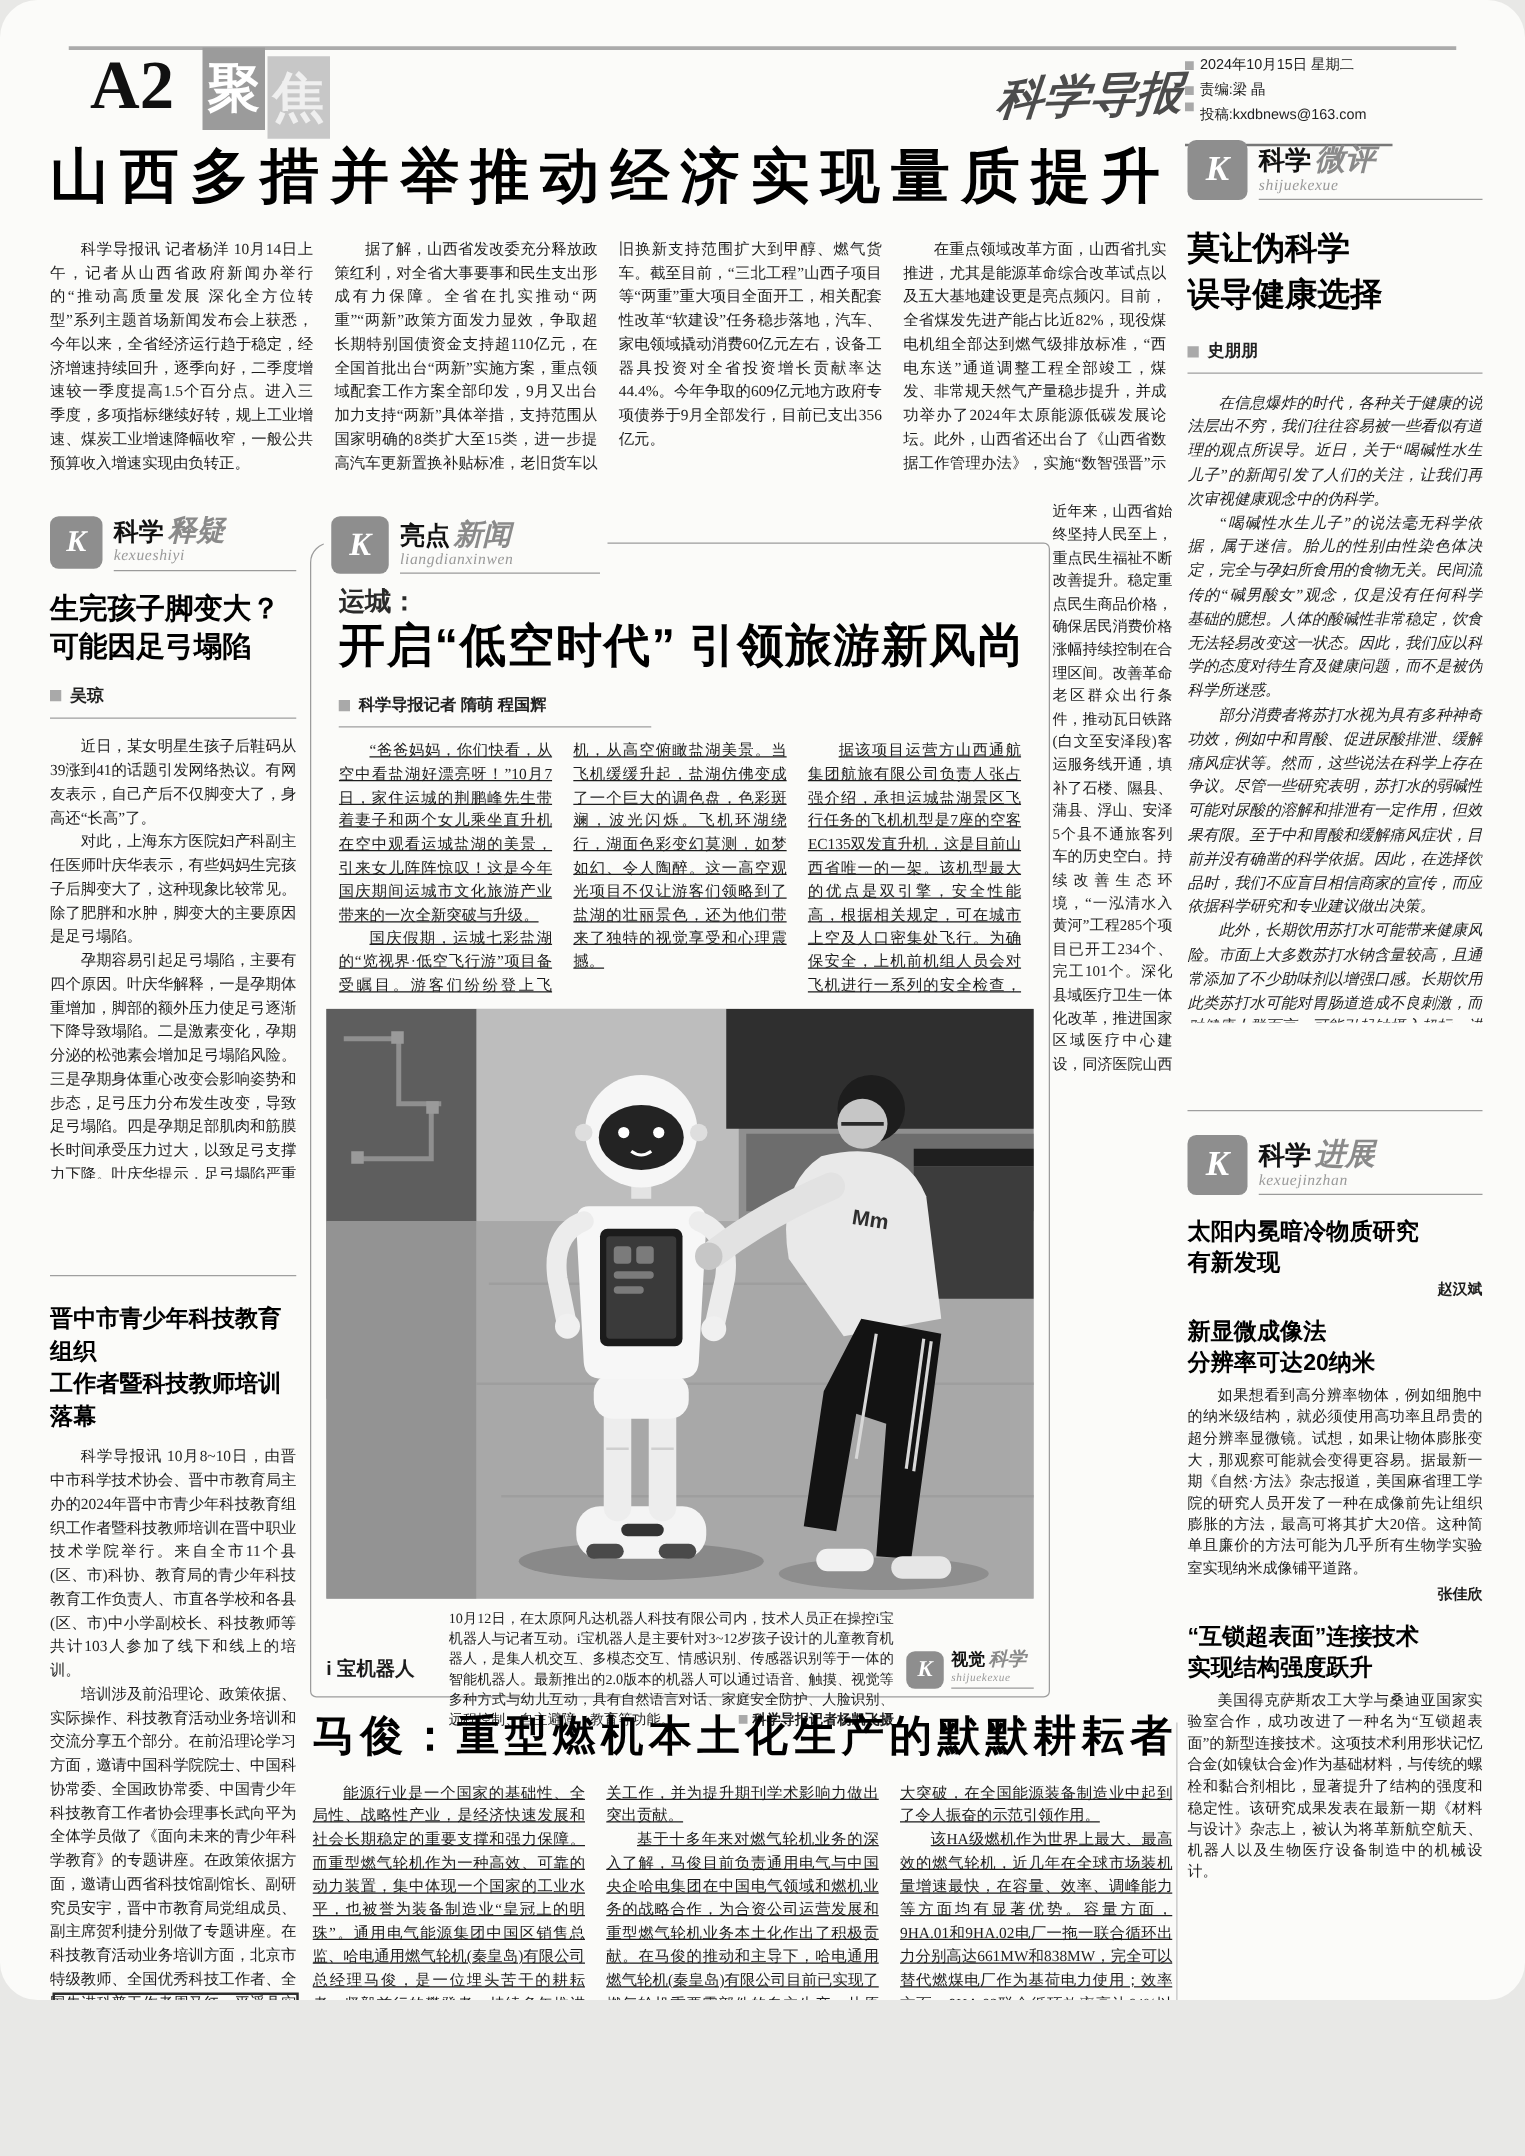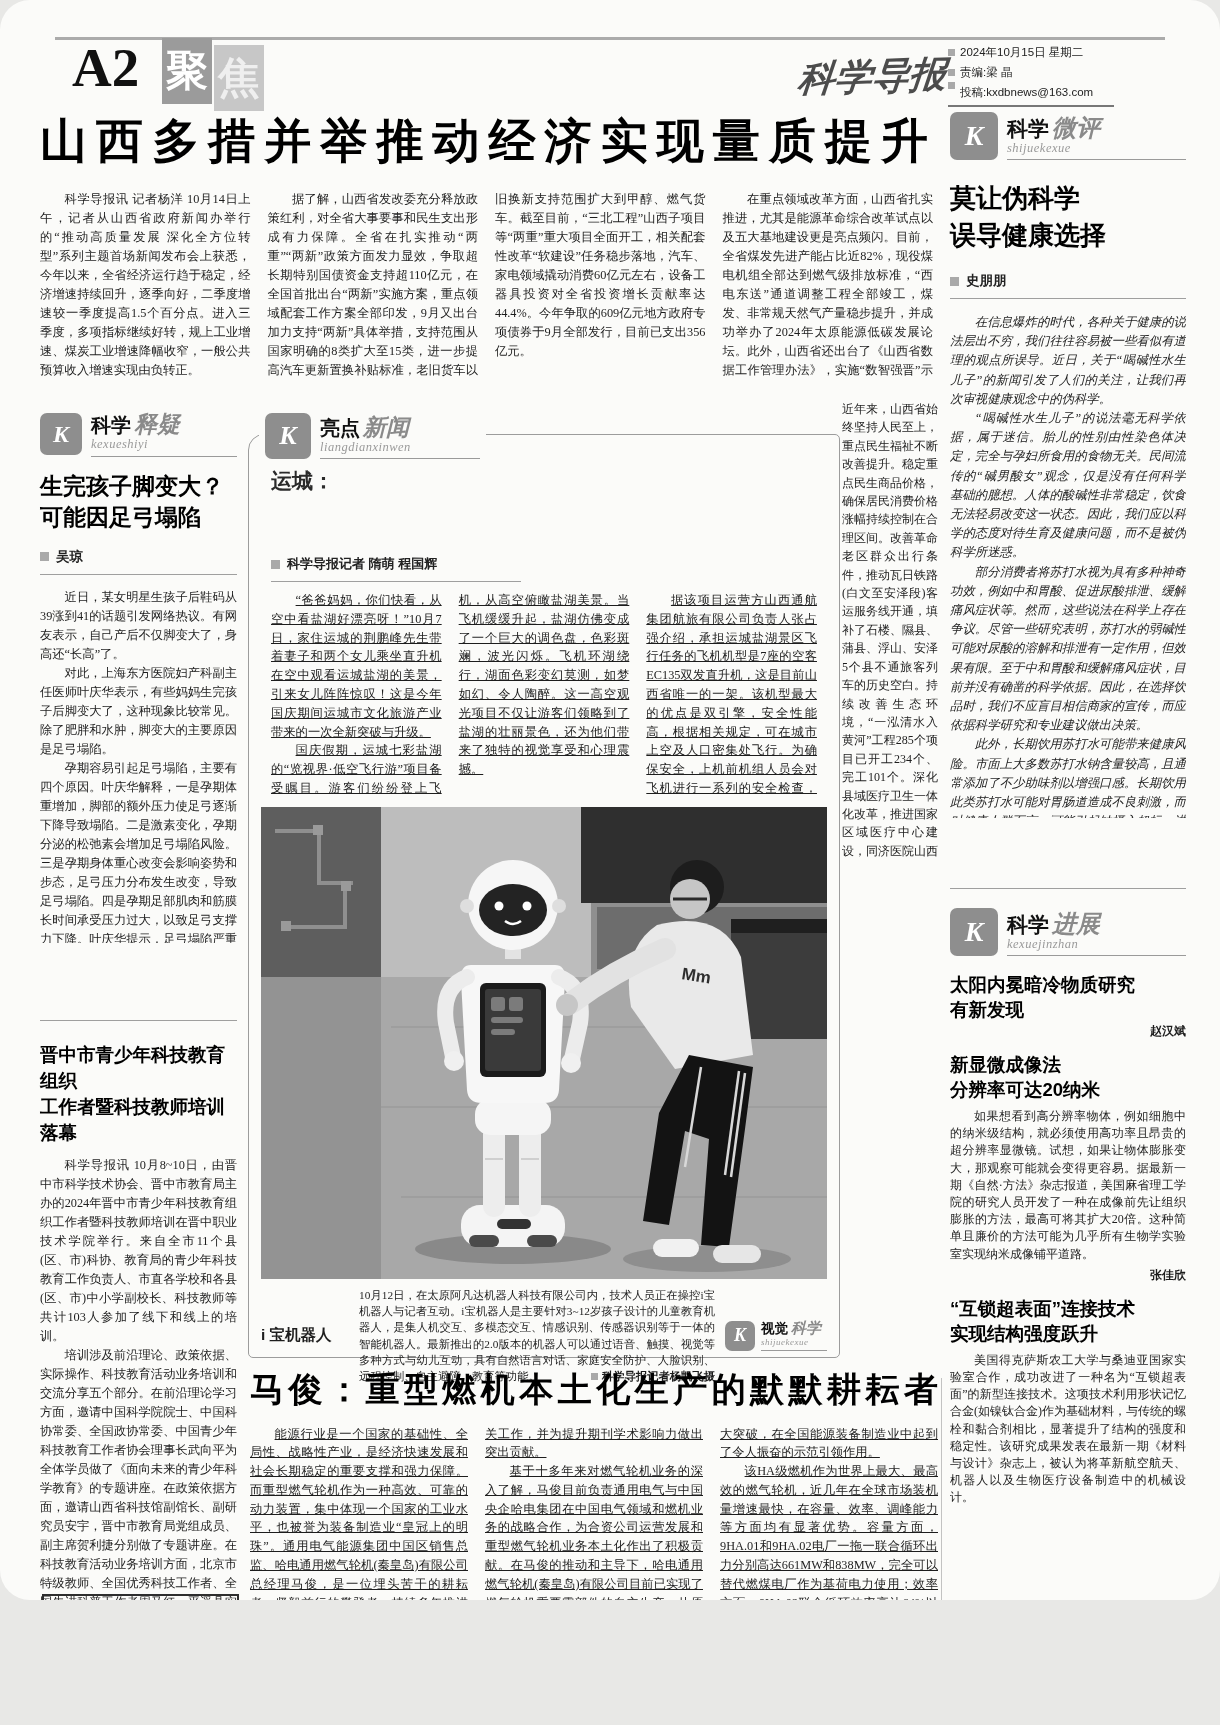--- a/index.html
+++ b/index.html
@@ -46,21 +46,21 @@
 
 <div class="page">
 
   <div class="abs rule-h" style="left:55px;top:37px;width:1110px;height:3px;background:#ababab;"></div>
   <div class="abs" style="left:72px;top:40px;font-size:55px;font-weight:bold;line-height:1;color:#111;">A2</div>
   <div class="abs" style="left:162px;top:38px;display:flex;">
     <span class="focus-box" style="width:50px;height:66px;background:#9b9b9b;font-size:42px;">聚</span>
     <span class="focus-box" style="width:50px;height:66px;background:#c7c7c7;font-size:42px;margin-left:2px;margin-top:7px;color:#efefef;">焦</span>
   </div>
   <div class="abs masthead" style="left:798px;top:52px;font-size:37px;">科学导报</div>
-  <div class="abs" style="left:948px;top:42px;width:166px;font-family:'Liberation Sans',sans-serif;font-size:11.5px;line-height:20px;color:#222;border-bottom:2px solid #777;padding-bottom:3px;">
+  <div class="abs" style="left:948px;top:42px;width:166px;font-family:'Liberation Sans',sans-serif;font-size:11.5px;line-height:20px;color:#222;border-bottom:2px solid #777;padding-bottom:13px;">
     <div style="display:flex;align-items:center;gap:5px;">
         <span class="marker" style="width:7px;height:7px;"></span>
         <span>2024年10月15日 星期二</span>
       </div>
     <div style="display:flex;align-items:center;gap:5px;">
         <span class="marker" style="width:7px;height:7px;"></span>
         <span>责编:梁 晶</span>
       </div>
     <div style="display:flex;align-items:flex-start;gap:5px;">
         <span class="marker" style="width:7px;height:7px;"></span>
@@ -122,20 +122,21 @@
       <span class="klogo" style="width:46px;height:46px;font-size:26px;">K</span>
       <span class="sec-names">
         <span class="sec-row1">
             <span class="cnb" style="font-size:20px;">亮点</span>
             <span class="styled" style="font-size:23px;">新闻</span>
           </span>
         <span class="pinyin">liangdianxinwen</span>
       </span>
     </div>
     <div class="abs" style="left:22px;top:32px;font-size:21px;font-weight:bold;font-family:'Liberation Sans',sans-serif;color:#2a2a2a;">运城：</div>
+    <div class="abs hl jlast" style="left:22px;top:60px;width:548px;font-size:37px;line-height:1.2;">开启“低空时代” 引领旅游新风尚</div>
     <div class="abs byrow underl" style="left:22px;top:120px;width:250px;font-size:13px;">
         <span class="marker"></span>
         <span>科学导报记者 隋萌 程国辉</span>
       </div>
     <div class="abs jtext clip body-sm cols3" style="left:22px;top:156px;width:546px;height:210px;line-height:18.8px;">
         <p class="para">“爸爸妈妈，你们快看，从空中看盐湖好漂亮呀！”10月7日，家住运城的荆鹏峰先生带着妻子和两个女儿乘坐直升机在空中观看运城盐湖的美景，引来女儿阵阵惊叹！这是今年国庆期间运城市文化旅游产业带来的一次全新突破与升级。</p>
         <p class="para">国庆假期，运城七彩盐湖的“览视界·低空飞行游”项目备受瞩目。游客们纷纷登上飞机，从高空俯瞰盐湖美景。当飞机缓缓升起，盐湖仿佛变成了一个巨大的调色盘，色彩斑斓，波光闪烁。飞机环湖绕行，湖面色彩变幻莫测，如梦如幻、令人陶醉。这一高空观光项目不仅让游客们领略到了盐湖的壮丽景色，还为他们带来了独特的视觉享受和心理震撼。</p>
         <p class="para">据该项目运营方山西通航集团航旅有限公司负责人张占强介绍，承担运城盐湖景区飞行任务的飞机机型是7座的空客EC135双发直升机，这是目前山西省唯一的一架。该机型最大的优点是双引擎，安全性能高，根据相关规定，可在城市上空及人口密集处飞行。为确保安全，上机前机组人员会对飞机进行一系列的安全检查，在游客上机前也会进行必要的安全知识培训。</p>
       </div>
 

